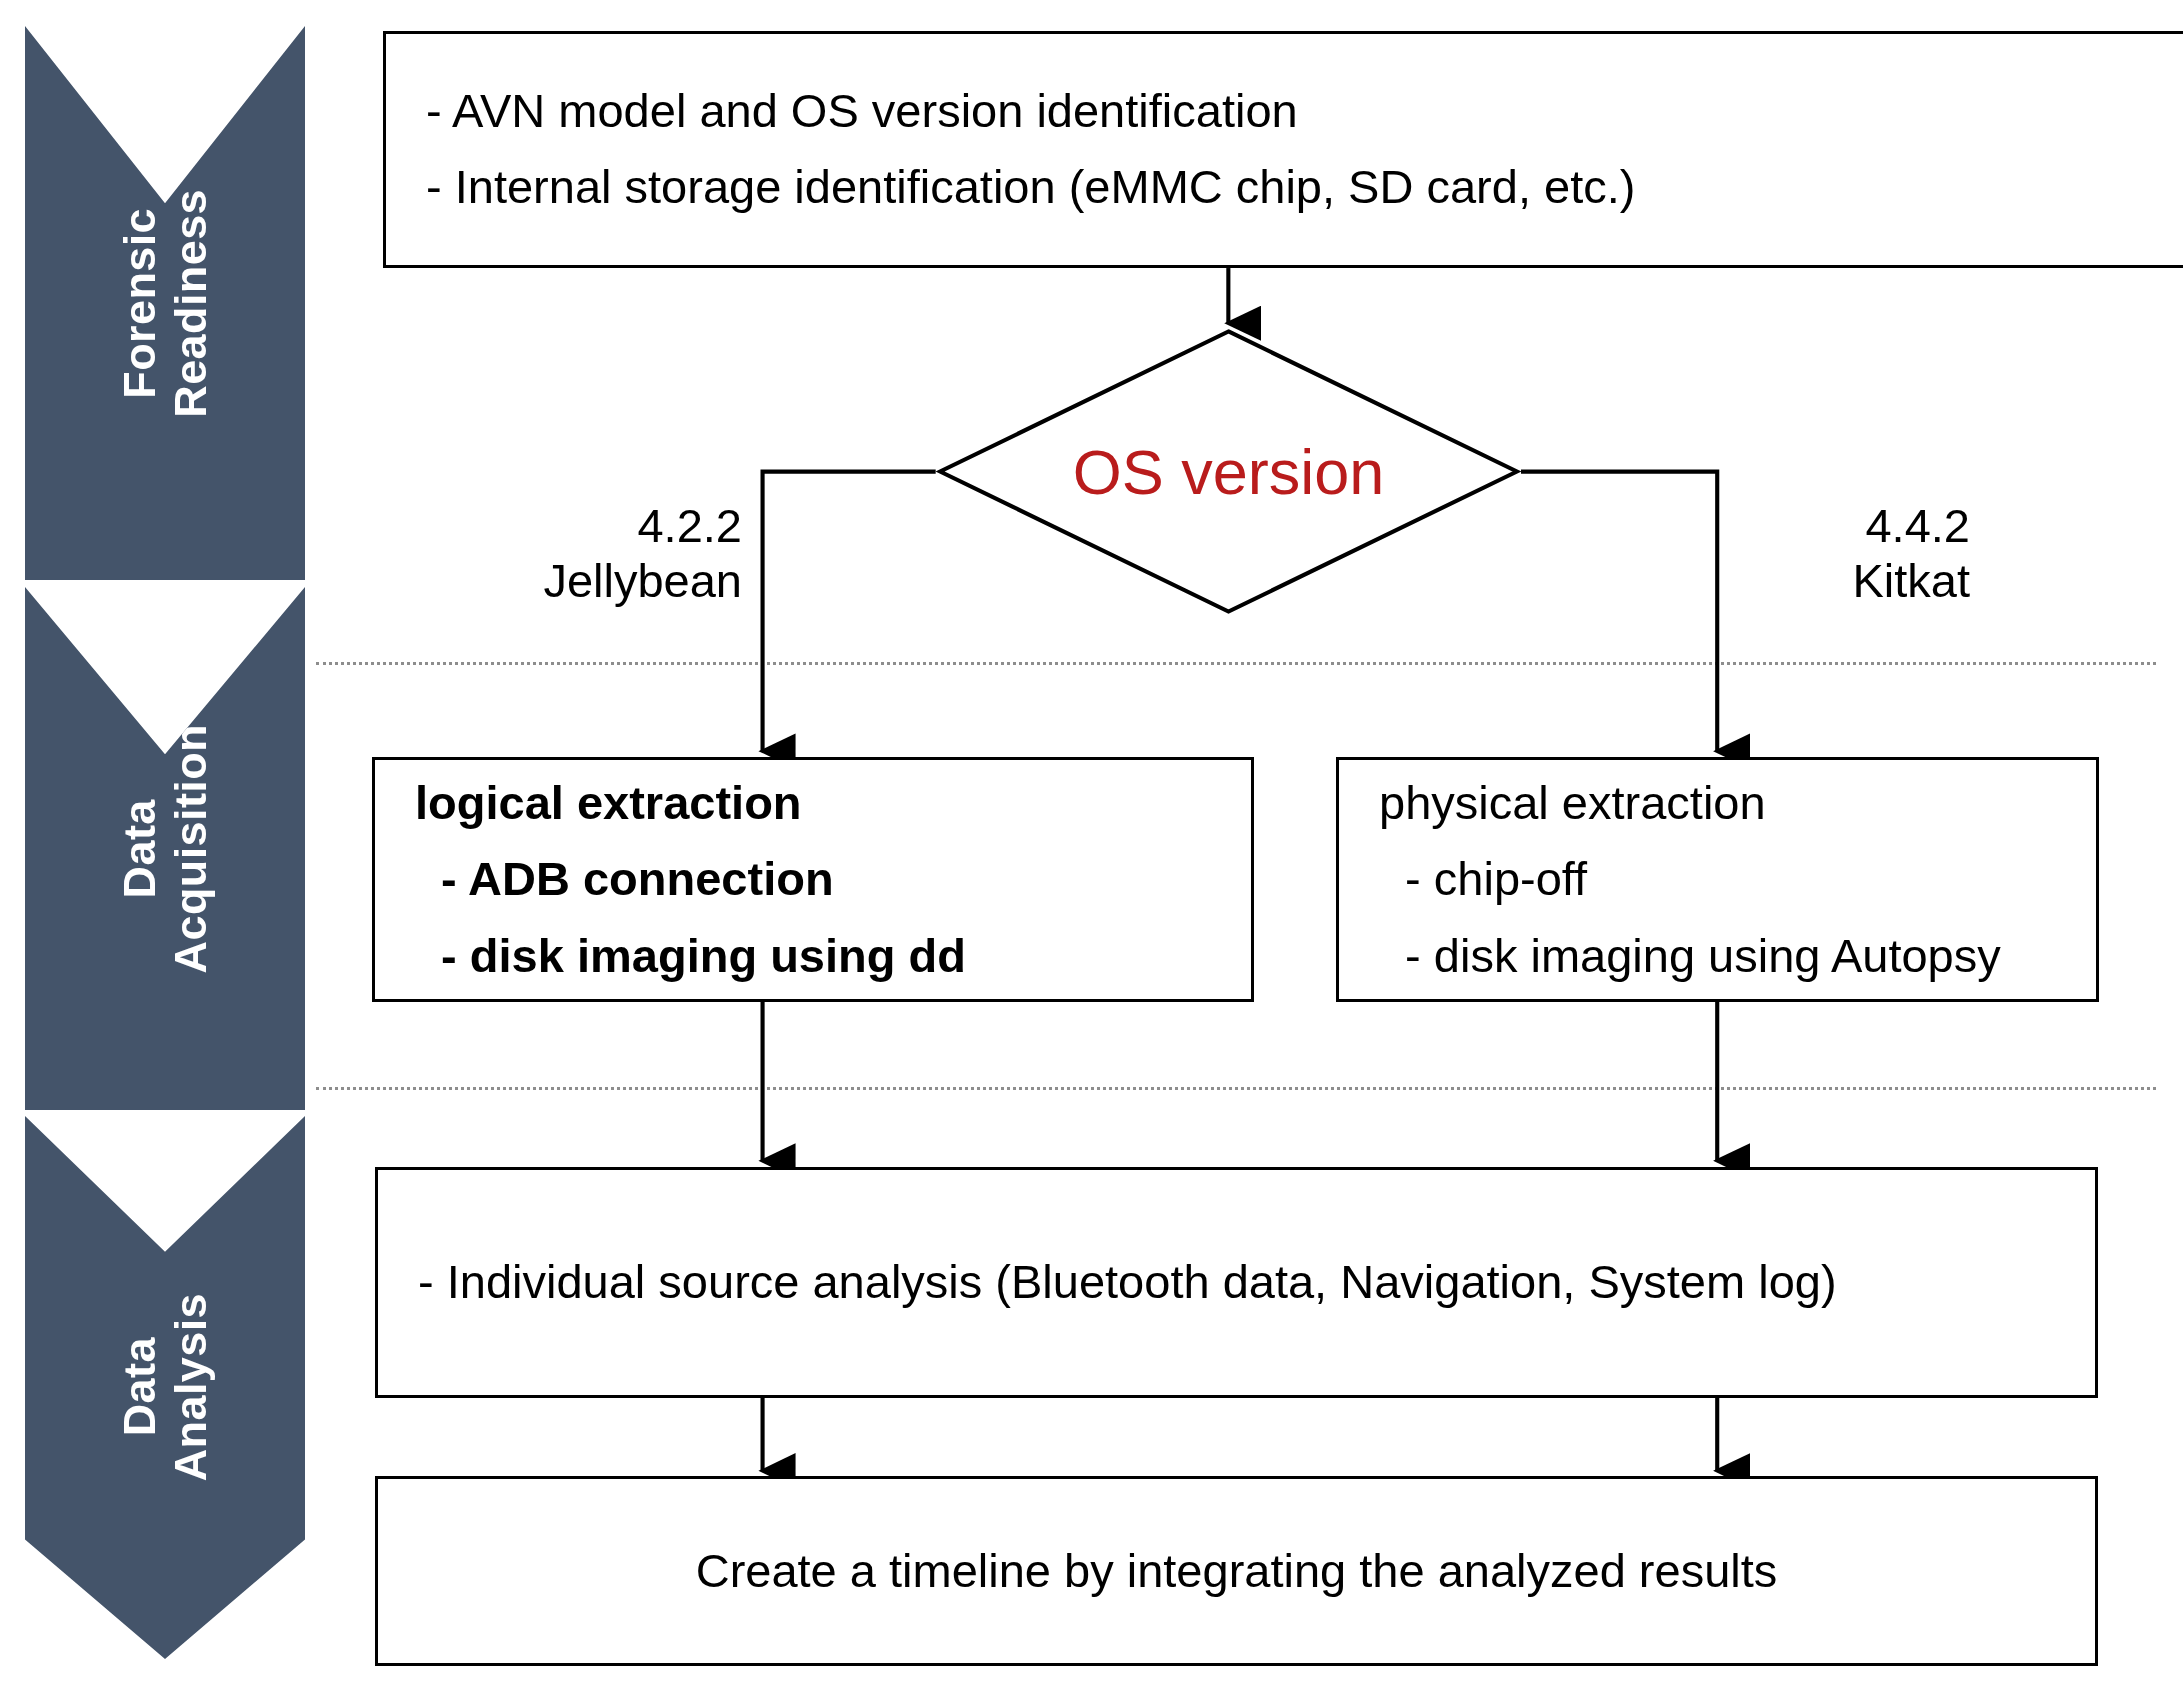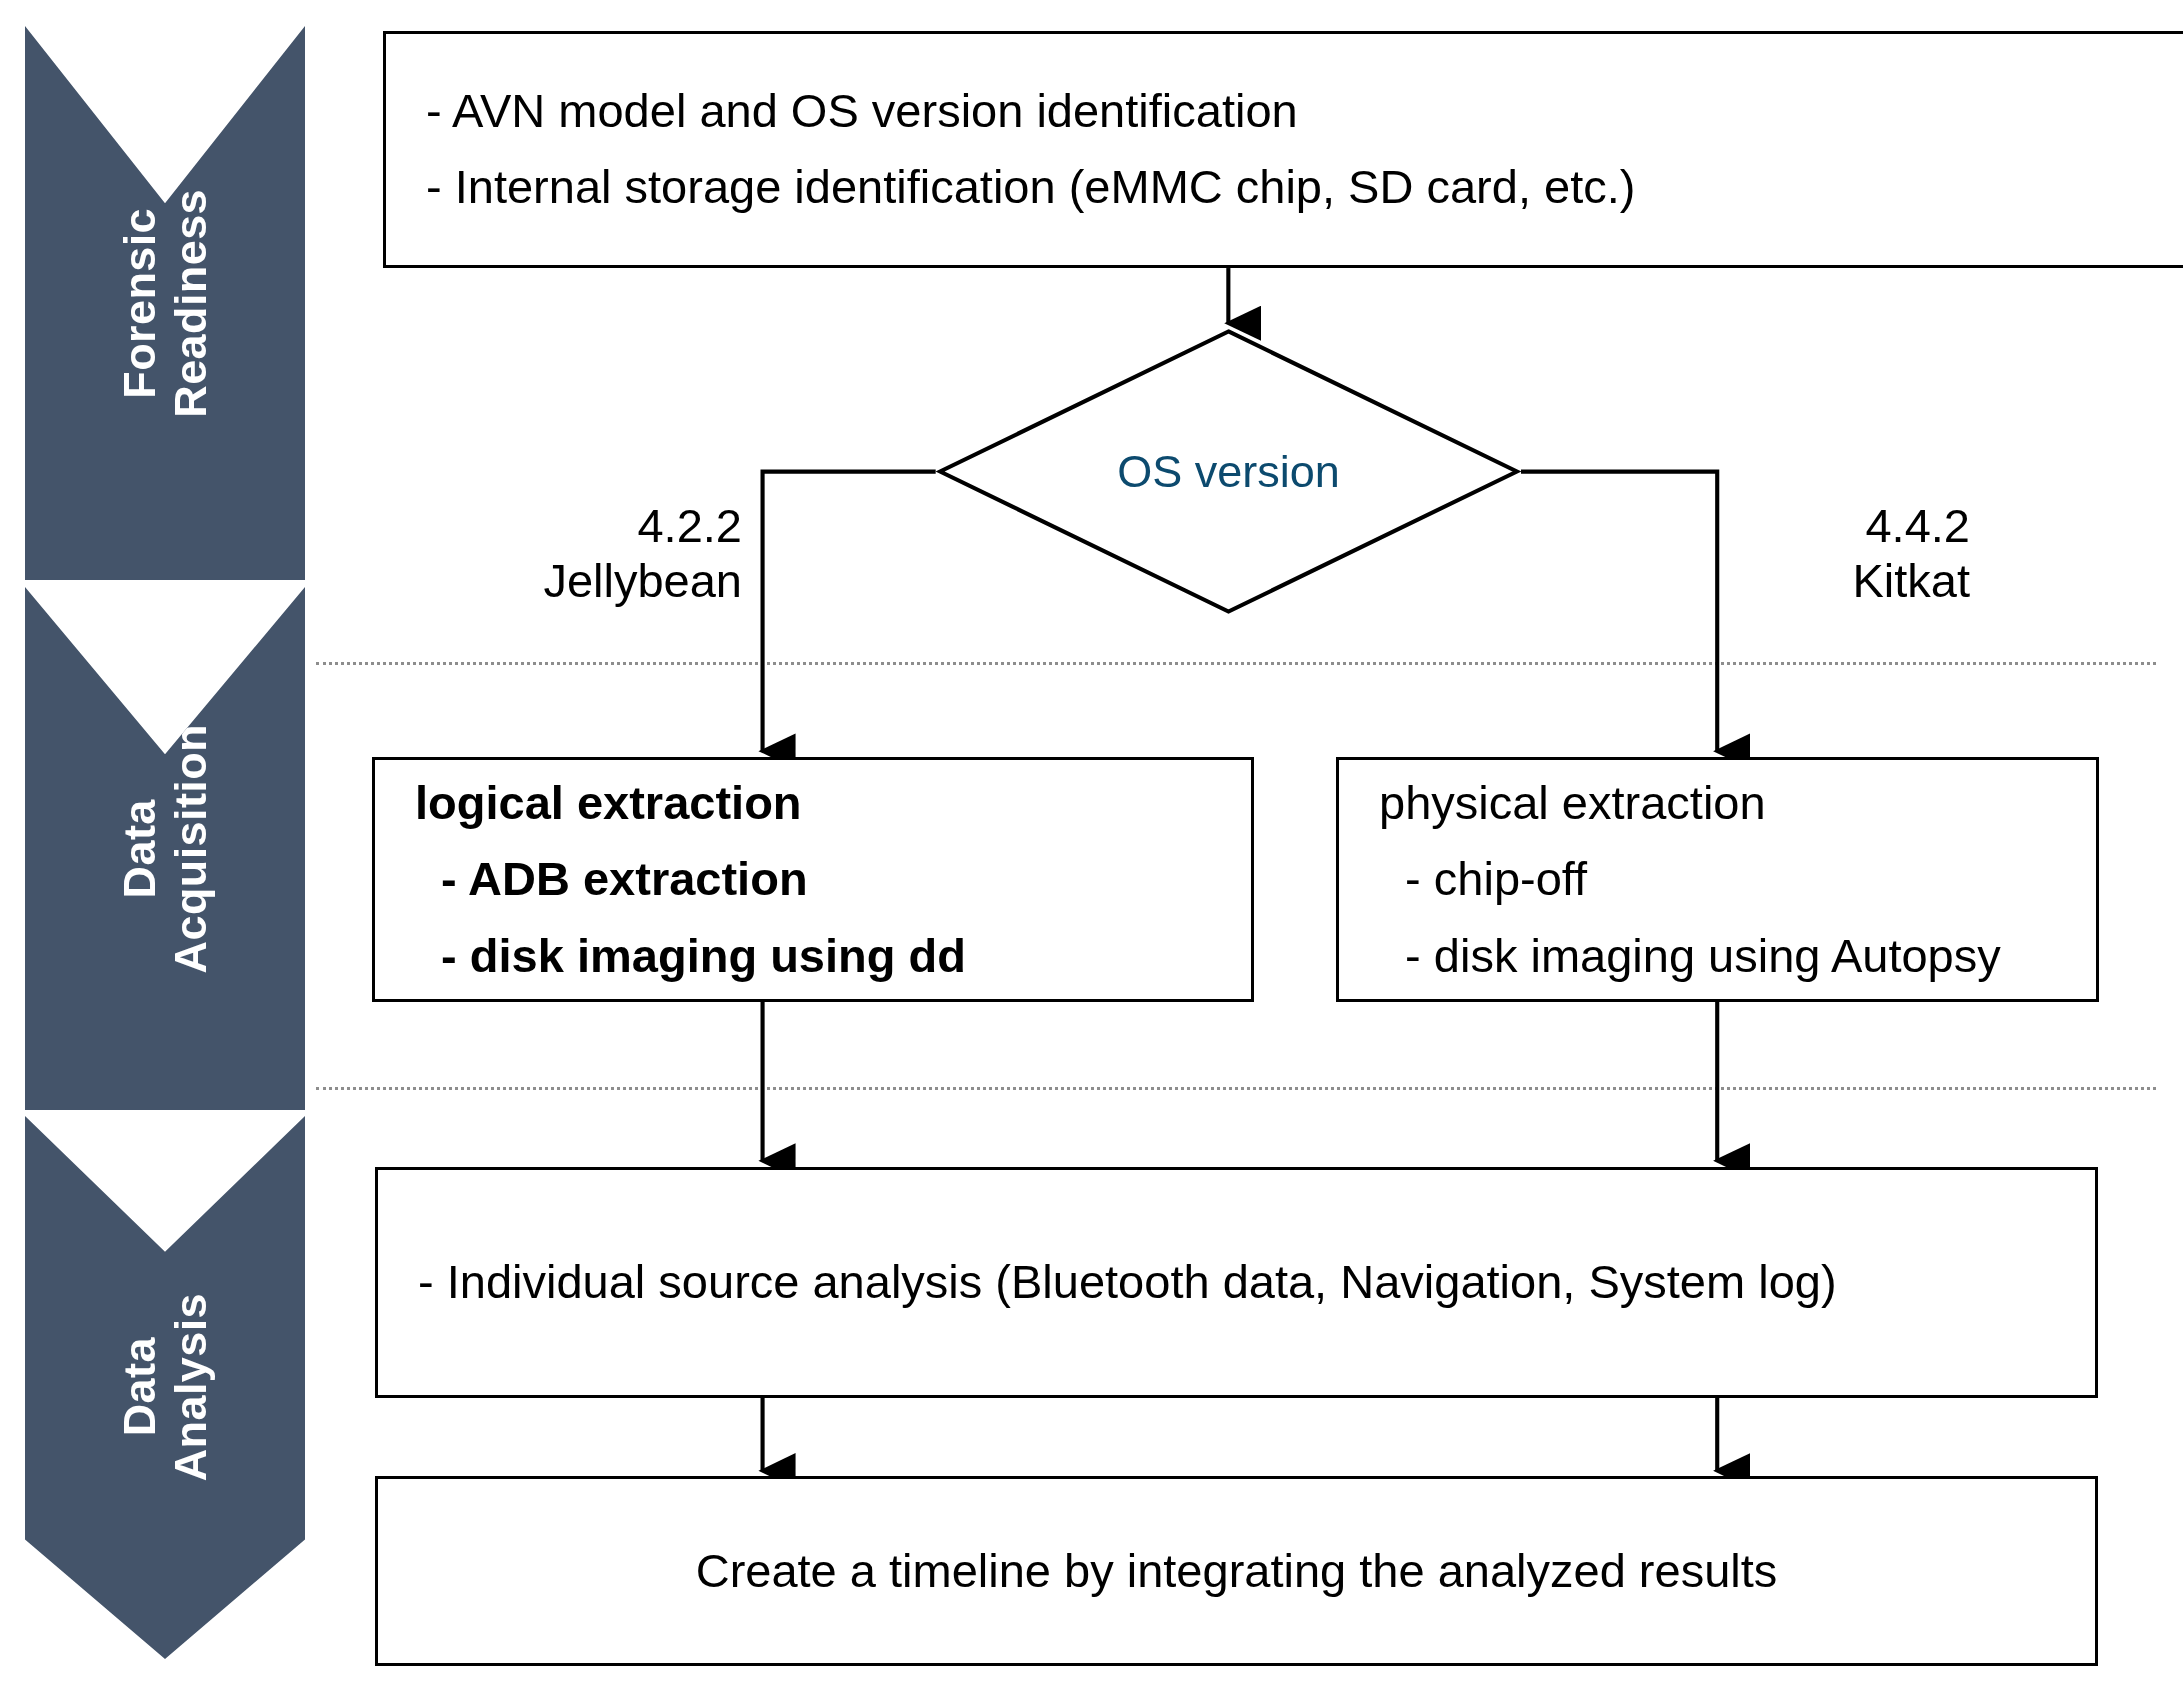--- a/index.html
+++ b/index.html
@@ -72,21 +72,21 @@
   #diamond{
     position:absolute;
     left:936px;top:327px;
     width:585px;height:289px;
   }
   #diamond svg{display:block;}
   #diamond-label{
     position:absolute;
     left:0;top:0;width:585px;height:289px;
     display:flex;align-items:center;justify-content:center;
-    font-size:45px;color:#0c4a6e;
+    font-size:63px;color:#b91c1c;
   }
 
   
   #wires{position:absolute;left:0;top:0;width:2183px;height:1696px;pointer-events:none;}
 
   
   .branch{
     position:absolute;
     font-size:47px;line-height:1.16;color:#000;
     text-align:right;white-space:pre-line;
@@ -158,21 +158,21 @@
     <div id="diamond-label">OS version</div>
   </div>
 
   <div class="branch" id="branch-left">4.2.2
 Jellybean</div>
   <div class="branch" id="branch-right">4.4.2
 Kitkat</div>
 
   <div class="box pad" id="box-logical">
     <span class="ln">logical extraction</span>
-    <span class="ln">  - ADB extraction</span>
+    <span class="ln">  - ADB connection</span>
     <span class="ln">  - disk imaging using dd</span>
   </div>
 
   <div class="box pad" id="box-physical">
     <span class="ln">physical extraction</span>
     <span class="ln">  - chip-off</span>
     <span class="ln">  - disk imaging using Autopsy</span>
   </div>
 
   <div class="box pad" id="box-analysis">

